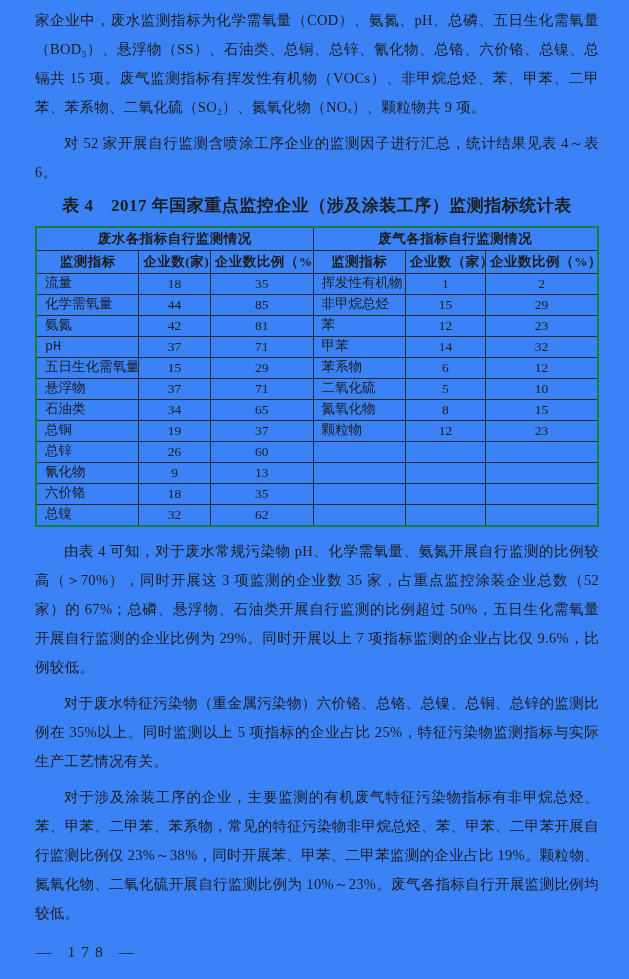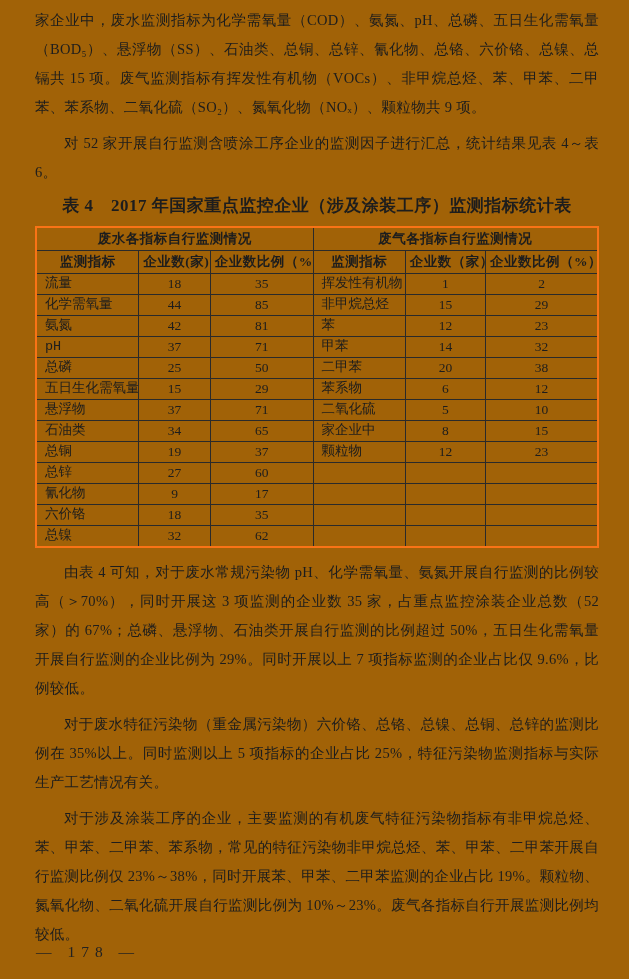--- a/index.html
+++ b/index.html
@@ -1,21 +1,21 @@
 <!DOCTYPE html>
 <html><head>
 <meta charset="utf-8">
 <style>
   * { box-sizing: border-box; }
   html, body { margin: 0; padding: 0; background: #ffffff; }
   .page {
     position: relative;
     width: 629px;
     height: 979px;
-    background: #a16207;
+    background: #3b82f6;
     color: #1d1d1d;
     font-family: "Liberation Serif", "DejaVu Serif", serif;
     padding: 6px 30px 0 35px;
     overflow: hidden;
   }
   .body-text {
     font-size: 14.5px;
     line-height: 29px;
     text-align: justify;
     margin: 0 0 7px 0;
@@ -25,21 +25,21 @@
   .table-caption {
     font-size: 17px;
     font-weight: bold;
     text-align: center;
     margin: 5px 0 9px 0;
     letter-spacing: 0.5px;
   }
   table.stat-table {
     width: 100%;
     border-collapse: collapse;
-    border: 2px solid #f97316;
+    border: 2px solid #15803d;
     margin: 0 14px 10px 0;
     table-layout: fixed;
   }
   table.stat-table th, table.stat-table td {
     border: 1px solid #2a2a2a;
     font-size: 13.5px;
     height: 21px;
     padding: 1px 4px;
     text-align: center;
     line-height: 18px;
@@ -126,71 +126,63 @@
         </tr>
         <tr>
           <td class="indicator">pH</td>
           <td>37</td>
           <td>71</td>
           <td class="indicator">甲苯</td>
           <td>14</td>
           <td>32</td>
         </tr>
         <tr>
-          <td class="indicator">总磷</td>
-          <td>25</td>
-          <td>50</td>
-          <td class="indicator">二甲苯</td>
-          <td>20</td>
-          <td>38</td>
-        </tr>
-        <tr>
           <td class="indicator">五日生化需氧量</td>
           <td>15</td>
           <td>29</td>
           <td class="indicator">苯系物</td>
           <td>6</td>
           <td>12</td>
         </tr>
         <tr>
           <td class="indicator">悬浮物</td>
           <td>37</td>
           <td>71</td>
           <td class="indicator">二氧化硫</td>
           <td>5</td>
           <td>10</td>
         </tr>
         <tr>
           <td class="indicator">石油类</td>
           <td>34</td>
           <td>65</td>
-          <td class="indicator">家企业中</td>
+          <td class="indicator">氮氧化物</td>
           <td>8</td>
           <td>15</td>
         </tr>
         <tr>
           <td class="indicator">总铜</td>
           <td>19</td>
           <td>37</td>
           <td class="indicator">颗粒物</td>
           <td>12</td>
           <td>23</td>
         </tr>
         <tr>
           <td class="indicator">总锌</td>
-          <td>27</td>
+          <td>26</td>
           <td>60</td>
           <td class="indicator"></td>
           <td></td>
           <td></td>
         </tr>
         <tr>
           <td class="indicator">氰化物</td>
           <td>9</td>
-          <td>17</td>
+          <td>13</td>
           <td class="indicator"></td>
           <td></td>
           <td></td>
         </tr>
         <tr>
           <td class="indicator">六价铬</td>
           <td>18</td>
           <td>35</td>
           <td class="indicator"></td>
           <td></td>

